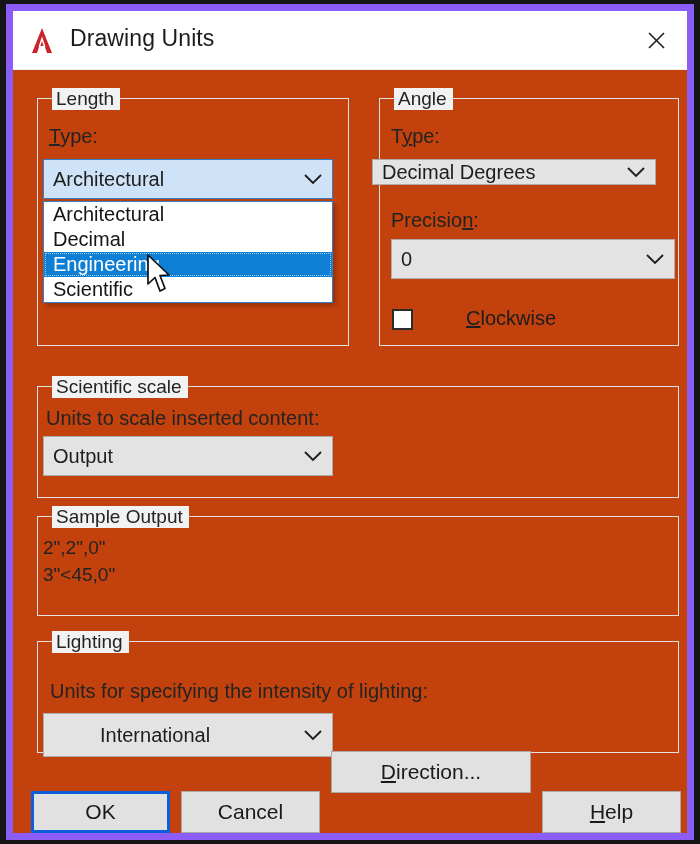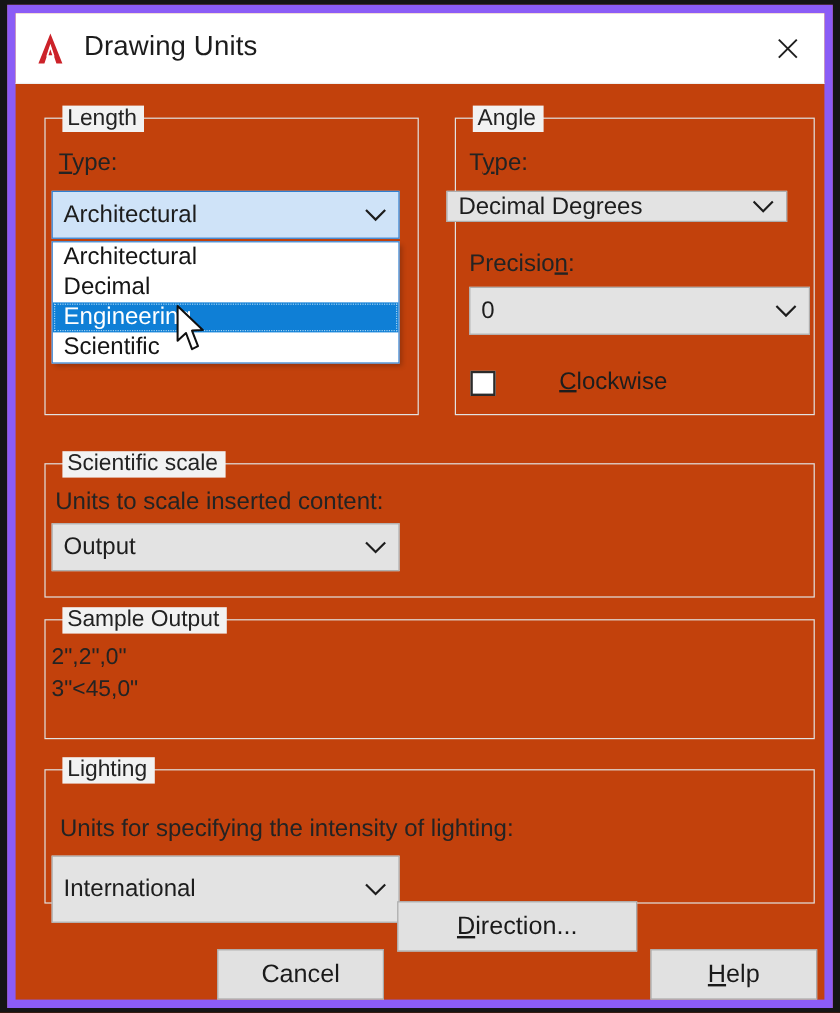--- a/index.html
+++ b/index.html
@@ -299,29 +299,32 @@
 
   <div class="sample-line" style="left:30px; top:526px;">2",2",0"</div>
   <div class="sample-line" style="left:30px; top:553px;">3"&lt;45,0"</div>
 
   <div class="group" style="left:24px; top:630px; width:642px; height:112px;">
     <span class="group-label">Lighting</span>
   </div>
 
   <div class="field-label" style="left:37px; top:669px;">Units for specifying the intensity of lighting:</div>
 
-  <div class="combo" style="left:30px; top:702px; width:290px; height:56px;">
+  <div class="combo" style="left:30px; top:702px; width:290px; height:44px;padding-left:47px;">
     <span class="combo-value">International</span>
     <span class="chev">
       <svg width="20" height="12" viewBox="0 0 20 12">
         <polyline points="2,2 10,10 18,2" fill="none" stroke="#1d1d1d" stroke-width="1.8"></polyline>
       </svg>
     </span>
   </div>
 
+  <div class="btn default" style="left:18px; top:780px; width:139px; height:42px;">
+    <span>OK</span>
+  </div>
 
   <div class="btn" style="left:168px; top:780px; width:139px; height:42px;">
     <span>Cancel</span>
   </div>
 
   <div class="btn" style="left:318px; top:740px; width:200px; height:42px;">
     <span><u>D</u><span>irection...</span></span>
   </div>
 
   <div class="btn" style="left:529px; top:780px; width:139px; height:42px;">

